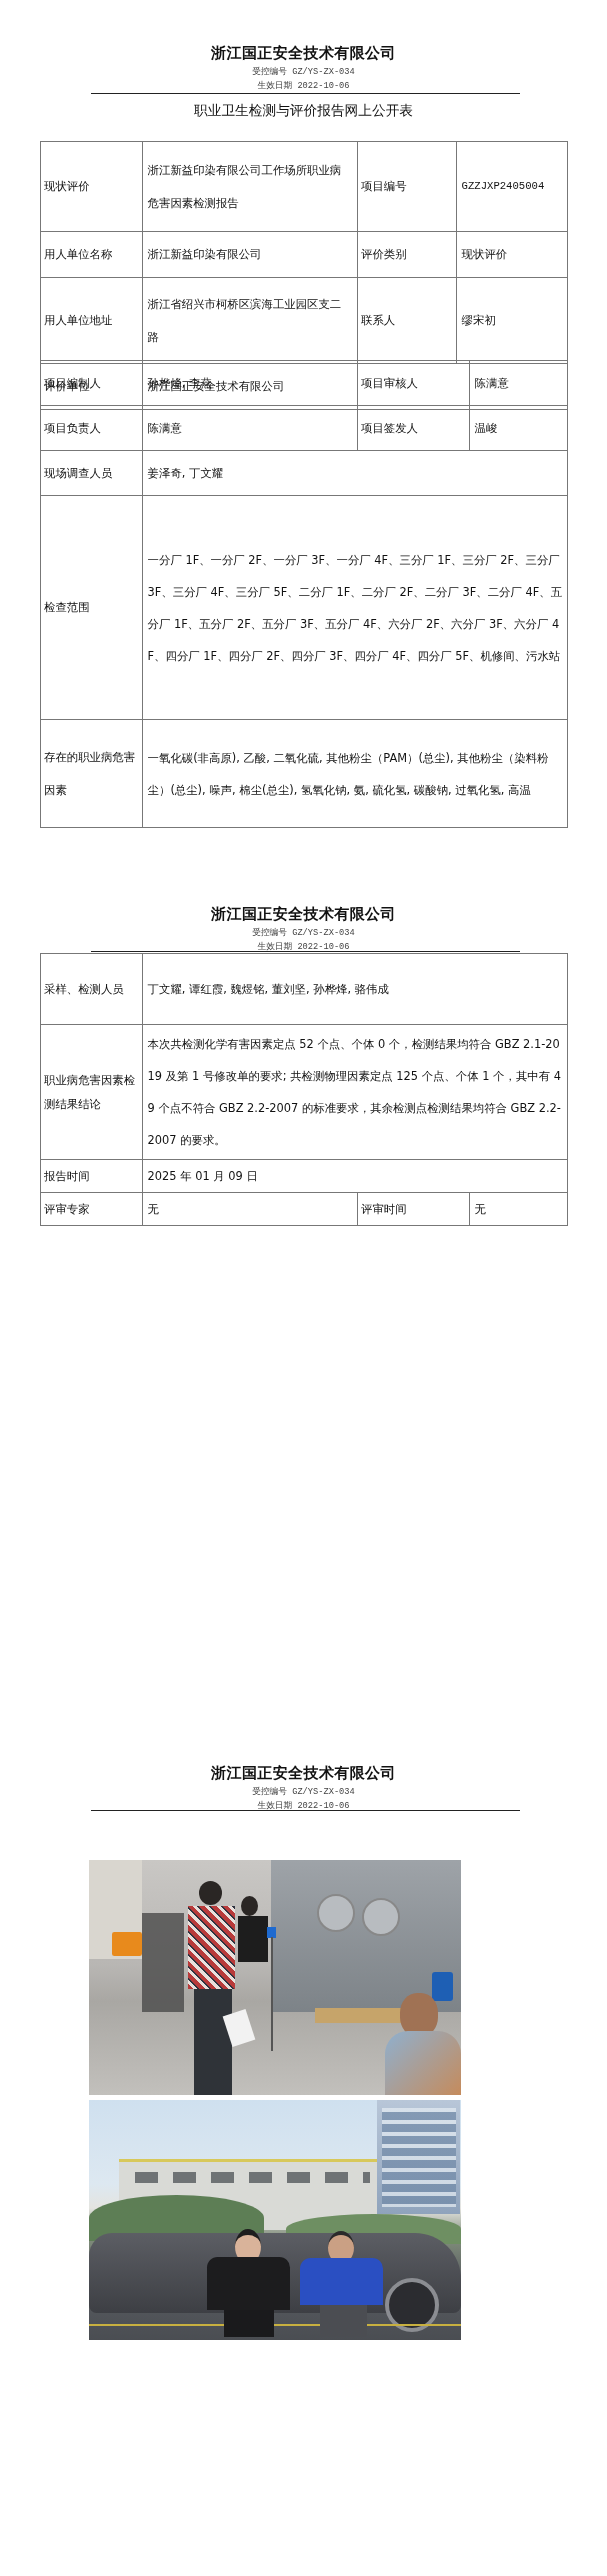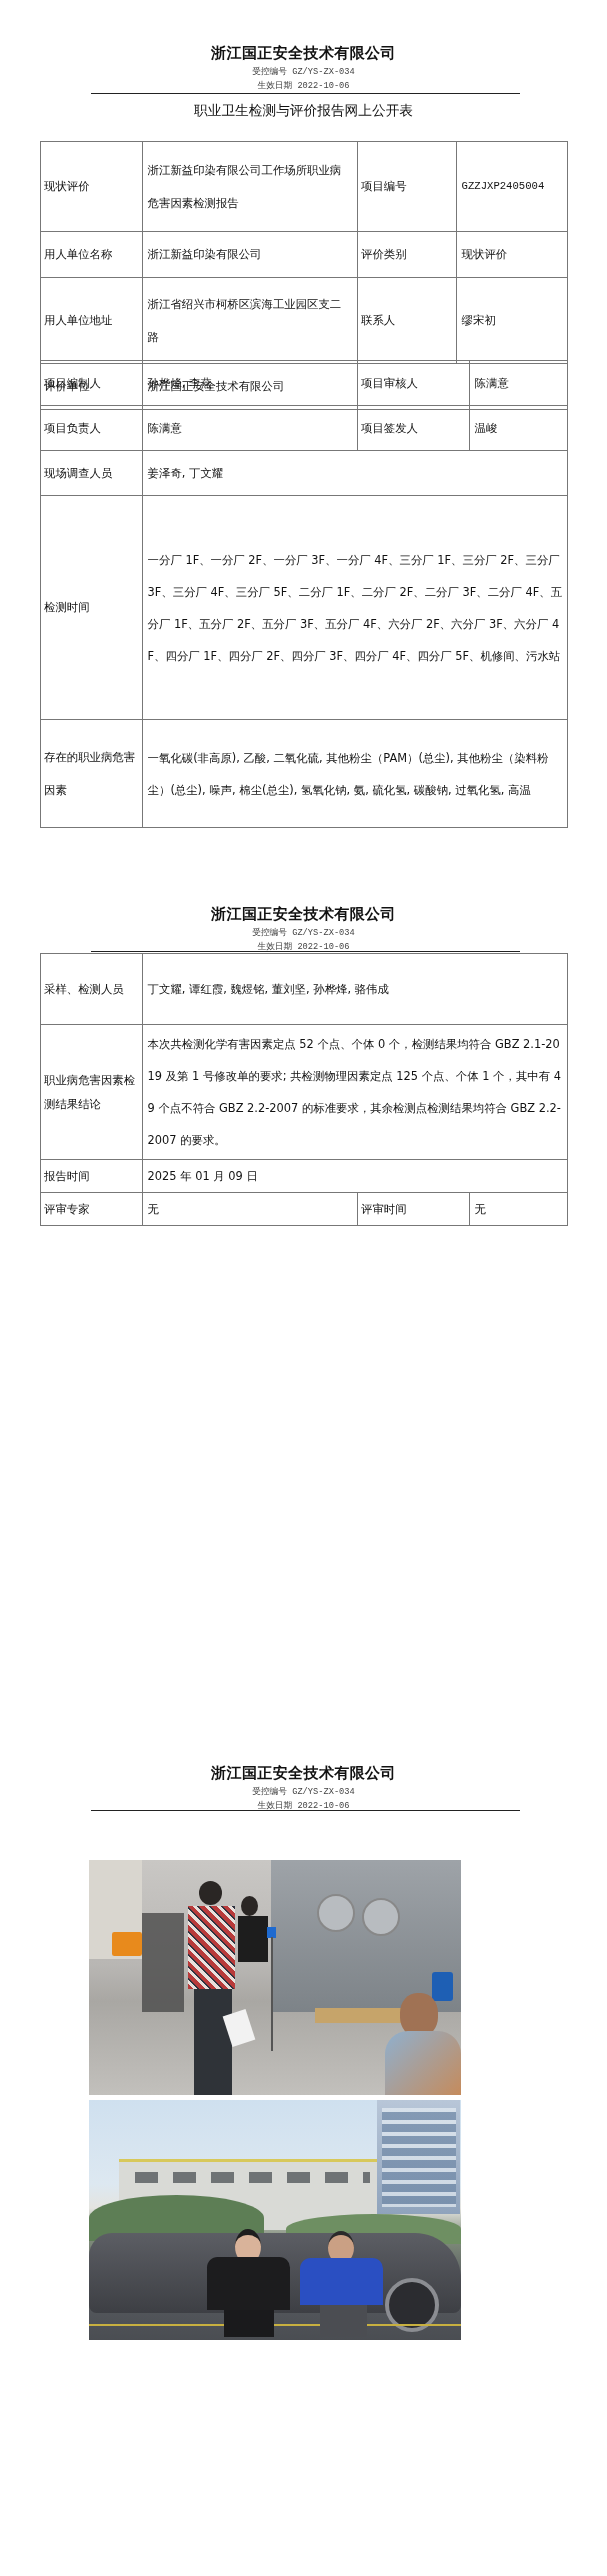--- a/index.html
+++ b/index.html
@@ -88,21 +88,21 @@
     <td class="lbl">项目负责人</td>
     <td>陈满意</td>
     <td class="lbl">项目签发人</td>
     <td>温峻</td>
   </tr>
   <tr style="height:45px;margin-left:19px;">
     <td class="lbl">现场调查人员</td>
     <td colspan="3">姜泽奇, 丁文耀</td>
   </tr>
   <tr style="height:224px;">
-    <td class="lbl">检测时间</td>
+    <td class="lbl">检查范围</td>
     <td colspan="3" class="small-lh" style="line-height:32px;">一分厂 1F、一分厂 2F、一分厂 3F、一分厂 4F、三分厂 1F、三分厂 2F、三分厂 3F、三分厂 4F、三分厂 5F、二分厂 1F、二分厂 2F、二分厂 3F、二分厂 4F、五分厂 1F、五分厂 2F、五分厂 3F、五分厂 4F、六分厂 2F、六分厂 3F、六分厂 4F、四分厂 1F、四分厂 2F、四分厂 3F、四分厂 4F、四分厂 5F、机修间、污水站</td>
   </tr>
   <tr style="height:108px;">
     <td class="lbl">存在的职业病危害因素</td>
     <td colspan="3" style="line-height:32px;">一氧化碳(非高原), 乙酸, 二氧化硫, 其他粉尘（PAM）(总尘), 其他粉尘（染料粉尘）(总尘), 噪声, 棉尘(总尘), 氢氧化钠, 氨, 硫化氢, 碳酸钠, 过氧化氢, 高温</td>
   </tr>
 </tbody>
   </table>
 
 <div class="page-head" style="top:905px;">

